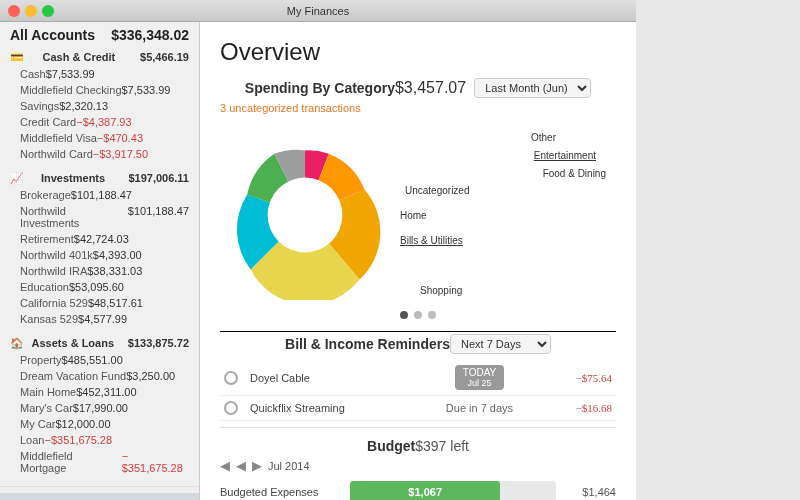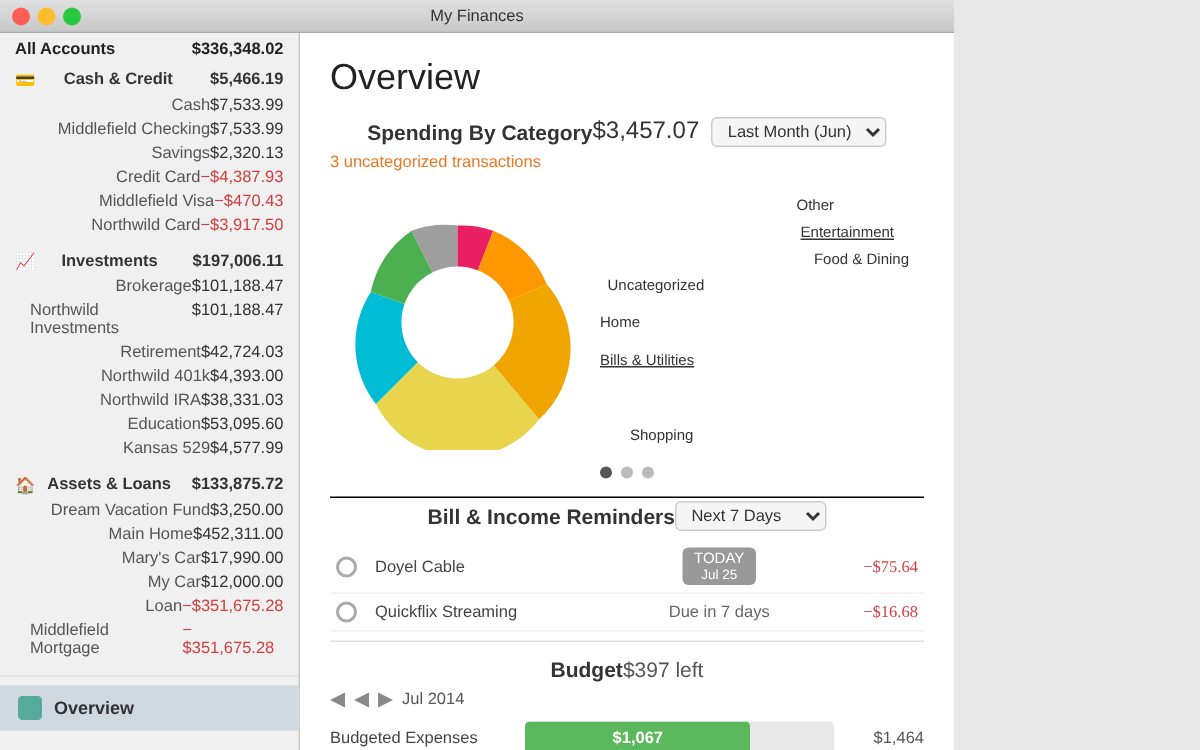--- a/index.html
+++ b/index.html
@@ -20,36 +20,36 @@
       display: flex;
       justify-content: space-between;
       padding: 6px 10px 2px 10px;
       font-weight: 600;
       font-size: 11px;
       color: #333;
     }
     .sidebar-section-header .amount { color: #333; margin-left: 10px; }
     .sidebar-account {
       display: flex;
-      justify-content: flex-end;
+      justify-content: flex-start;
       padding: 2px 10px 2px 20px;
       font-size: 11px;
       color: #555;
       cursor: pointer;
     }
     .sidebar-account .acc-amount { color: #333; }
     .sidebar-account .acc-amount.negative { color: #d04040; }
     .sidebar-category-block { margin-bottom: 4px; }
     .sidebar-group-header {
       display: flex;
       align-items: center;
       justify-content: space-between;
       padding: 5px 10px 2px 10px;
       font-weight: 700;
-      font-size: 11px;
+      font-size: 14px;
       color: #222;
     }
     .sidebar-nav-item {
       display: flex;
       align-items: center;
       padding: 7px 12px;
       font-size: 12px;
       color: #333;
       cursor: pointer;
       gap: 8px;
@@ -328,30 +328,38 @@
         </div>
         <div class="sidebar-account">
           <span>Northwild IRA</span>
             <span class="acc-amount">$38,331.03</span>
         </div>
         <div class="sidebar-account">
           <span>Education</span>
             <span class="acc-amount">$53,095.60</span>
         </div>
         <div class="sidebar-account">
+          <span>California 529</span>
+            <span class="acc-amount">$48,517.61</span>
+        </div>
+        <div class="sidebar-account">
           <span>Kansas 529</span>
             <span class="acc-amount">$4,577.99</span>
         </div>
       </div>
 
       <div class="sidebar-category-block">
         <div class="sidebar-section-header">
           <span style="color:#e87722; margin-right:4px;">🏠</span>
           <span>Assets &amp; Loans</span>
           <span class="amount">$133,875.72</span>
+        </div>
+        <div class="sidebar-account">
+          <span>Property</span>
+            <span class="acc-amount">$485,551.00</span>
         </div>
         <div class="sidebar-account">
           <span>Dream Vacation Fund</span>
             <span class="acc-amount">$3,250.00</span>
         </div>
         <div class="sidebar-account">
           <span>Main Home</span>
             <span class="acc-amount">$452,311.00</span>
         </div>
         <div class="sidebar-account">

